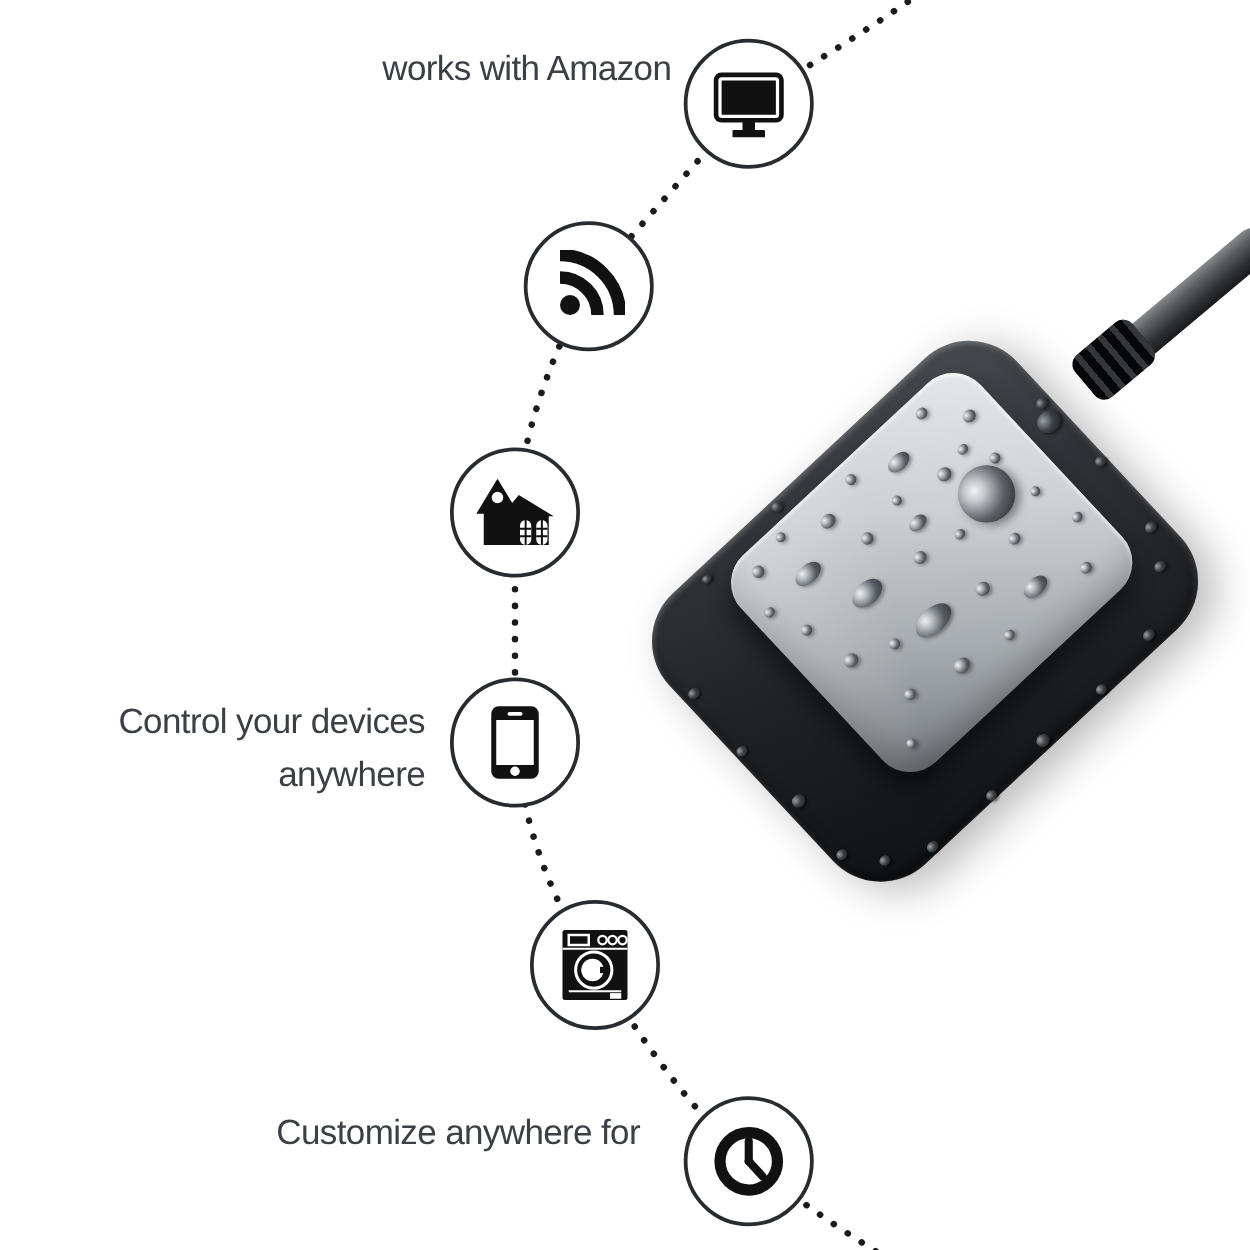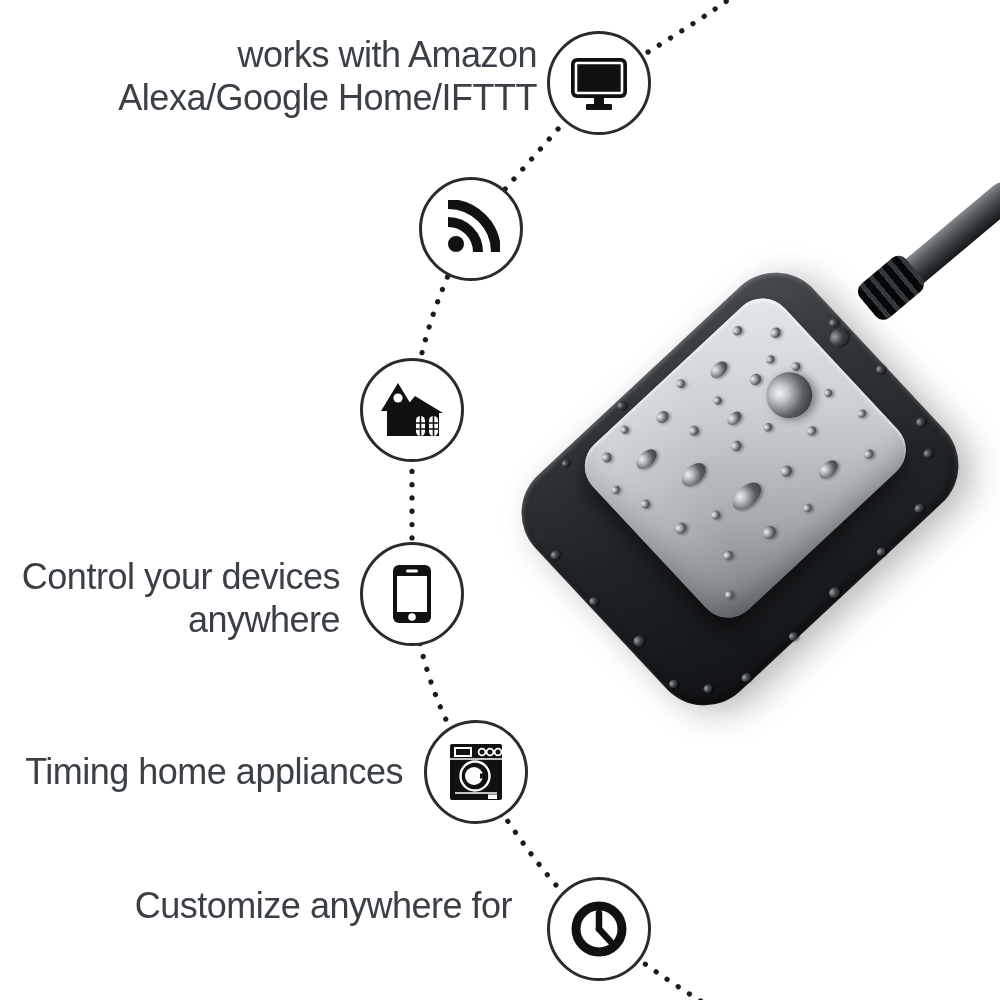--- a/index.html
+++ b/index.html
@@ -58,21 +58,21 @@
   .boot{
     position:absolute;left:868px;top:285px;width:60px;height:44px;
     transform-origin:0 50%;transform:rotate(-40deg);
     background:repeating-linear-gradient(to right,#060708 0 7px,#33373a 7px 12px);
     border-radius:10px;z-index:3;
   }
 
   
   .feature-text{
     position:absolute;z-index:4;text-align:right;
-    font-size:36px;line-height:43px;letter-spacing:-.5px;color:#3a4046;
+    font-size:28px;line-height:43px;letter-spacing:-.5px;color:#3a4046;
     white-space:nowrap;
   }
   .feature-text span{display:block;}
   .icon-circle{
     position:absolute;z-index:4;width:104px;height:104px;box-sizing:border-box;
     background:#ffffff;border:3px solid #272c31;border-radius:50%;
     display:flex;align-items:center;justify-content:center;
   }
 </style>
 </head>
@@ -147,21 +147,20 @@
         <div class="drop" style="left: 211.5px; top: 54px; width: 9px; height: 8px;"></div>
         <div class="drop" style="left: 241.5px; top: 156px; width: 9px; height: 8px;"></div>
         <div class="drop" style="left: 9.5px; top: 44px; width: 9px; height: 8px;"></div>
         <div class="dome" style="left: 183px; top: 74px; width: 46px; height: 46px;"></div>
       </div>
   </div>
   <div class="boot"></div>
 
   <div class="feature-text" style="right:463px;top:33px">
     <span>works with Amazon</span>
-    <span>Alexa/Google Home/IFTTT</span>
   </div>
   <div class="icon-circle" style="left:547px;top:31px">
     <svg width="60" height="54" viewBox="0 0 60 54">
       <rect x="2" y="2" width="56" height="40" rx="6" fill="#111"></rect>
       <rect x="7" y="7" width="46" height="30" rx="1.5" fill="none" stroke="#fff" stroke-width="2.6"></rect>
       <rect x="25" y="40" width="10" height="9" fill="#111"></rect>
       <rect x="17" y="48" width="26" height="6" rx="1" fill="#111"></rect>
     </svg>
   </div>
 
@@ -194,24 +193,20 @@
   </div>
   <div class="icon-circle" style="left:360px;top:542px">
     <svg width="40" height="60" viewBox="0 0 40 60">
       <rect x="1" y="1" width="38" height="58" rx="6" fill="#111"></rect>
       <rect x="5" y="12" width="30" height="36" fill="#fff"></rect>
       <rect x="14" y="5.5" width="12" height="3" rx="1.5" fill="#fff"></rect>
       <circle cx="20" cy="53" r="3.8" fill="#fff"></circle>
     </svg>
   </div>
 
-  <div class="feature-text" style="right:597px;top:750px">
-    <span>Timing home appliances</span>
-    <span></span>
-  </div>
   <div class="icon-circle" style="left:424px;top:720px">
     <svg width="54" height="58" viewBox="0 0 54 58">
       <rect x="1" y="1" width="52" height="56" rx="2" fill="#111"></rect>
       <rect x="6" y="5" width="16" height="8" fill="none" stroke="#fff" stroke-width="2"></rect>
       <circle cx="33" cy="9" r="3.4" fill="none" stroke="#fff" stroke-width="1.8"></circle>
       <circle cx="41" cy="9" r="3.4" fill="none" stroke="#fff" stroke-width="1.8"></circle>
       <circle cx="49" cy="9" r="3.4" fill="none" stroke="#fff" stroke-width="1.8"></circle>
       <line x1="1" y1="16" x2="53" y2="16" stroke="#fff" stroke-width="1.6"></line>
       <circle cx="26" cy="33" r="14.5" fill="none" stroke="#fff" stroke-width="2.4"></circle>
       <circle cx="25" cy="33" r="9" fill="#fff"></circle>

